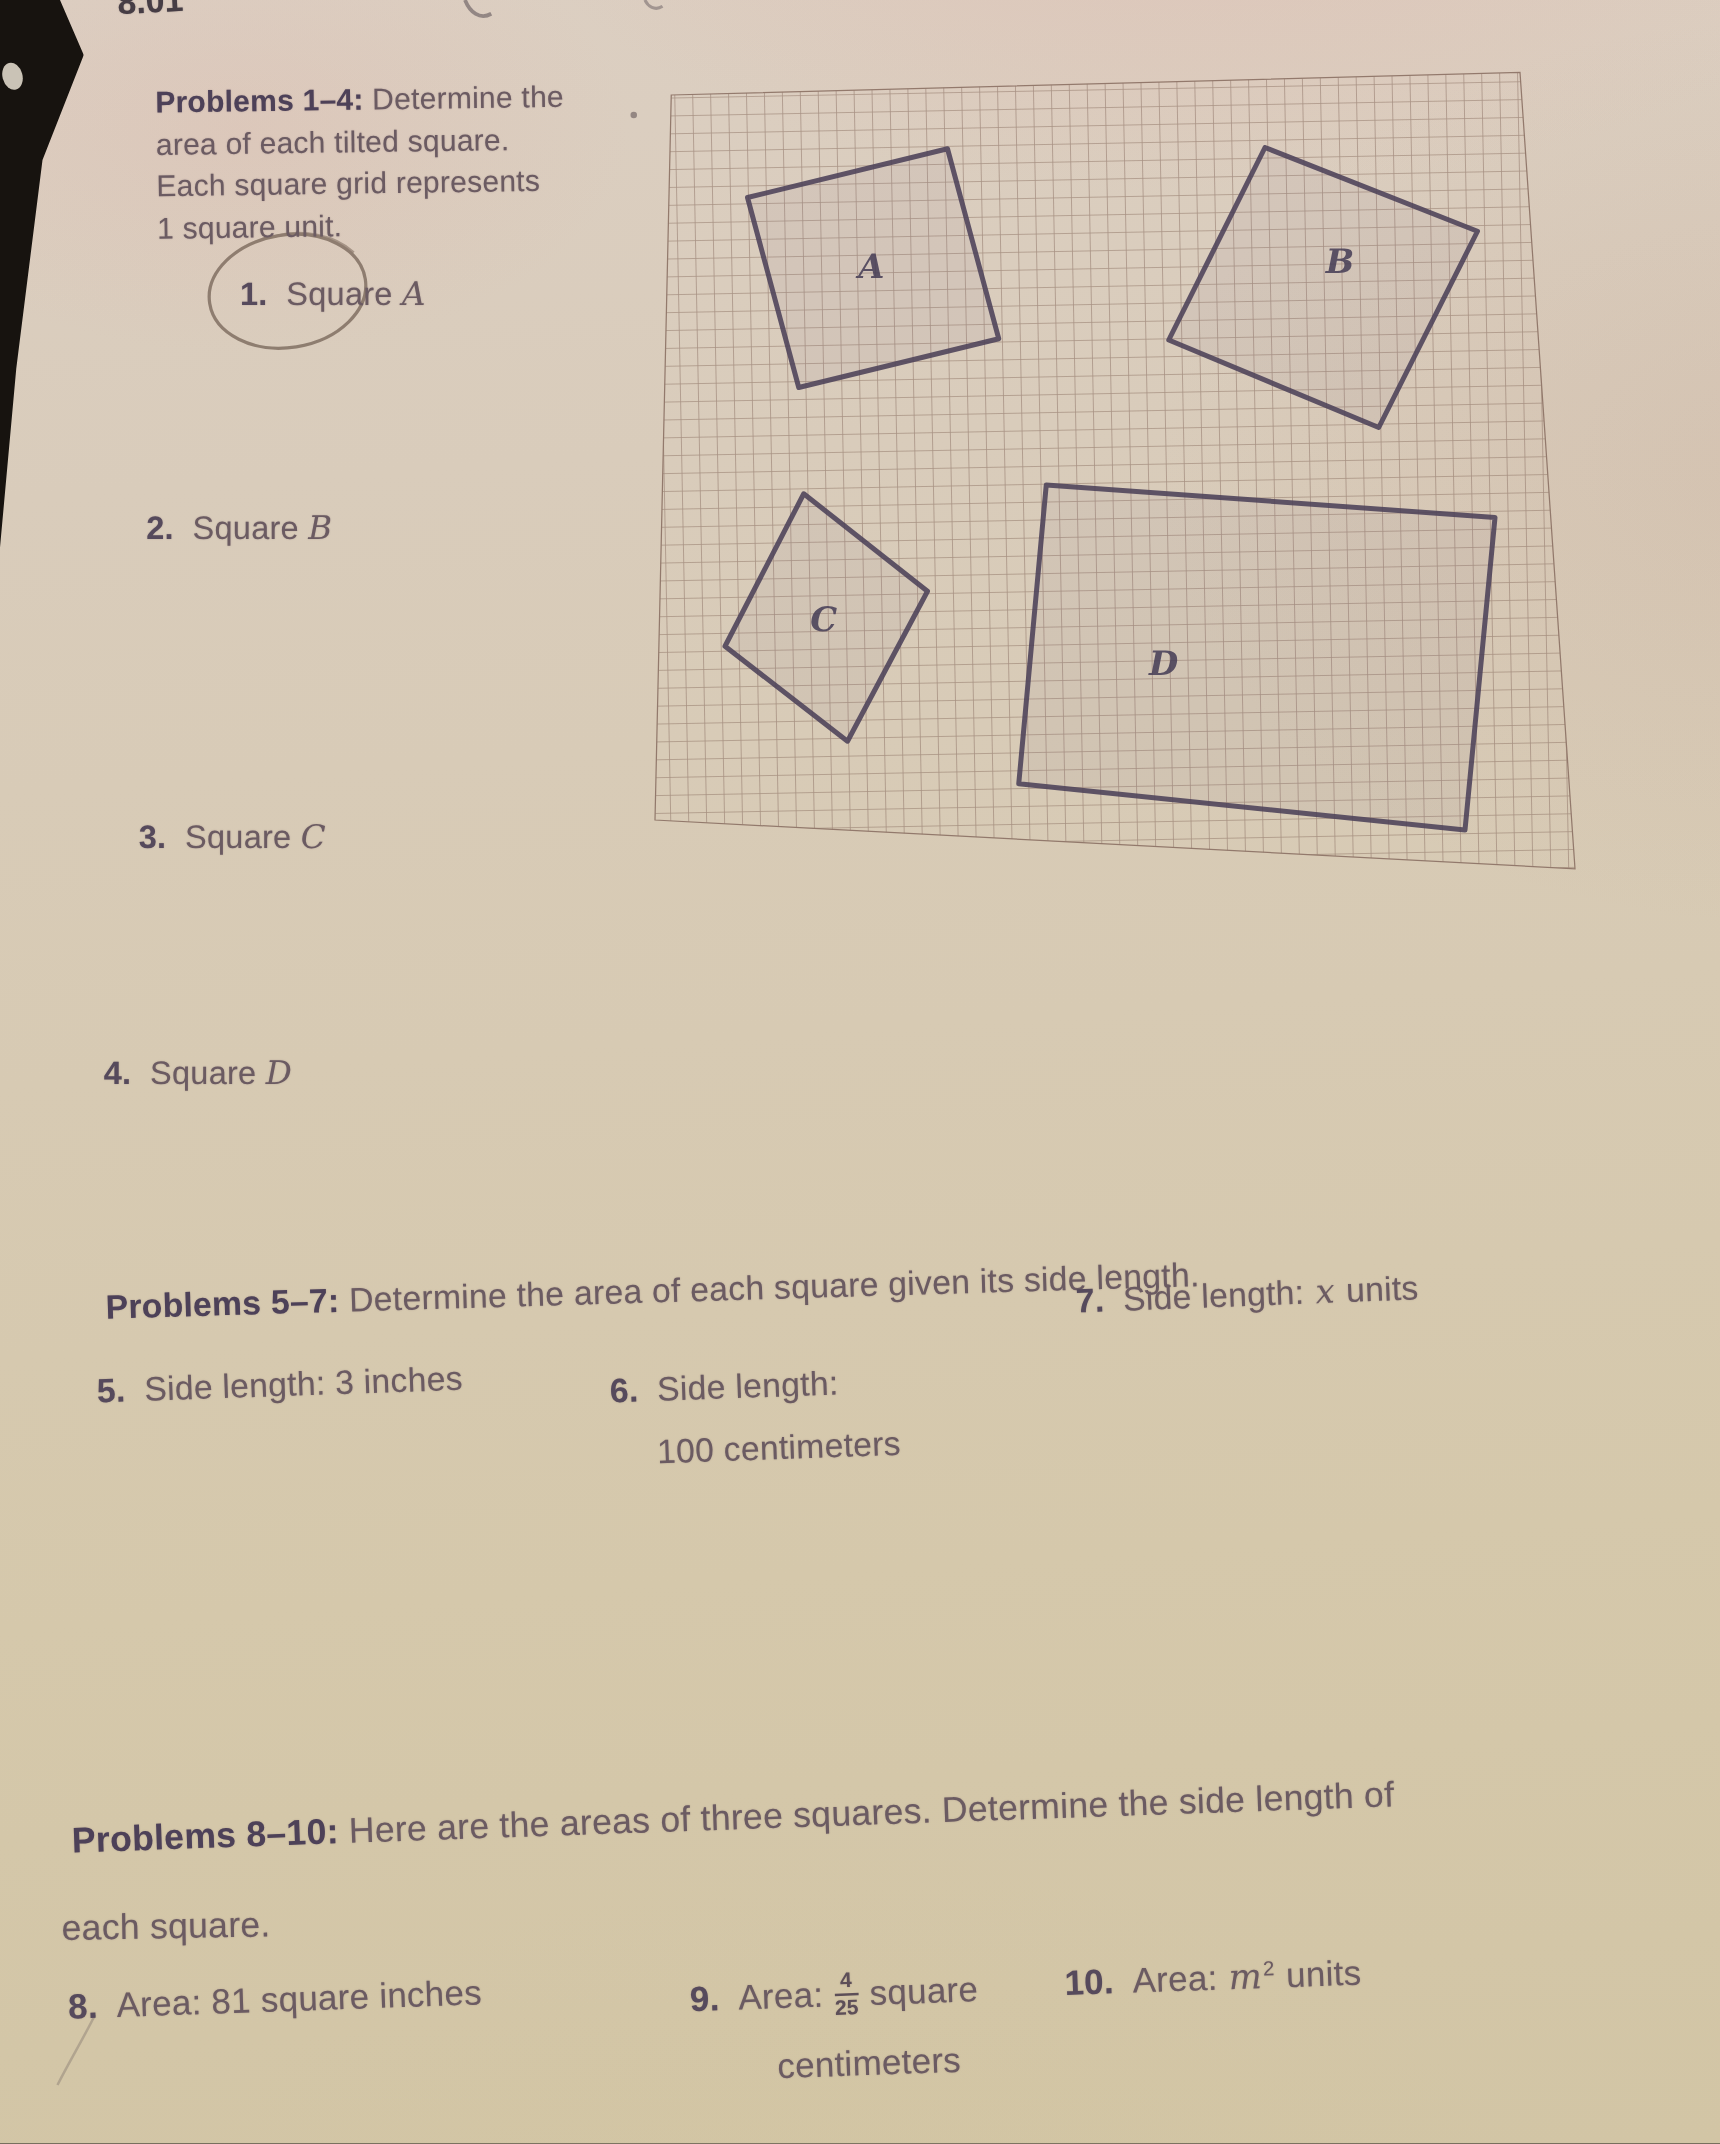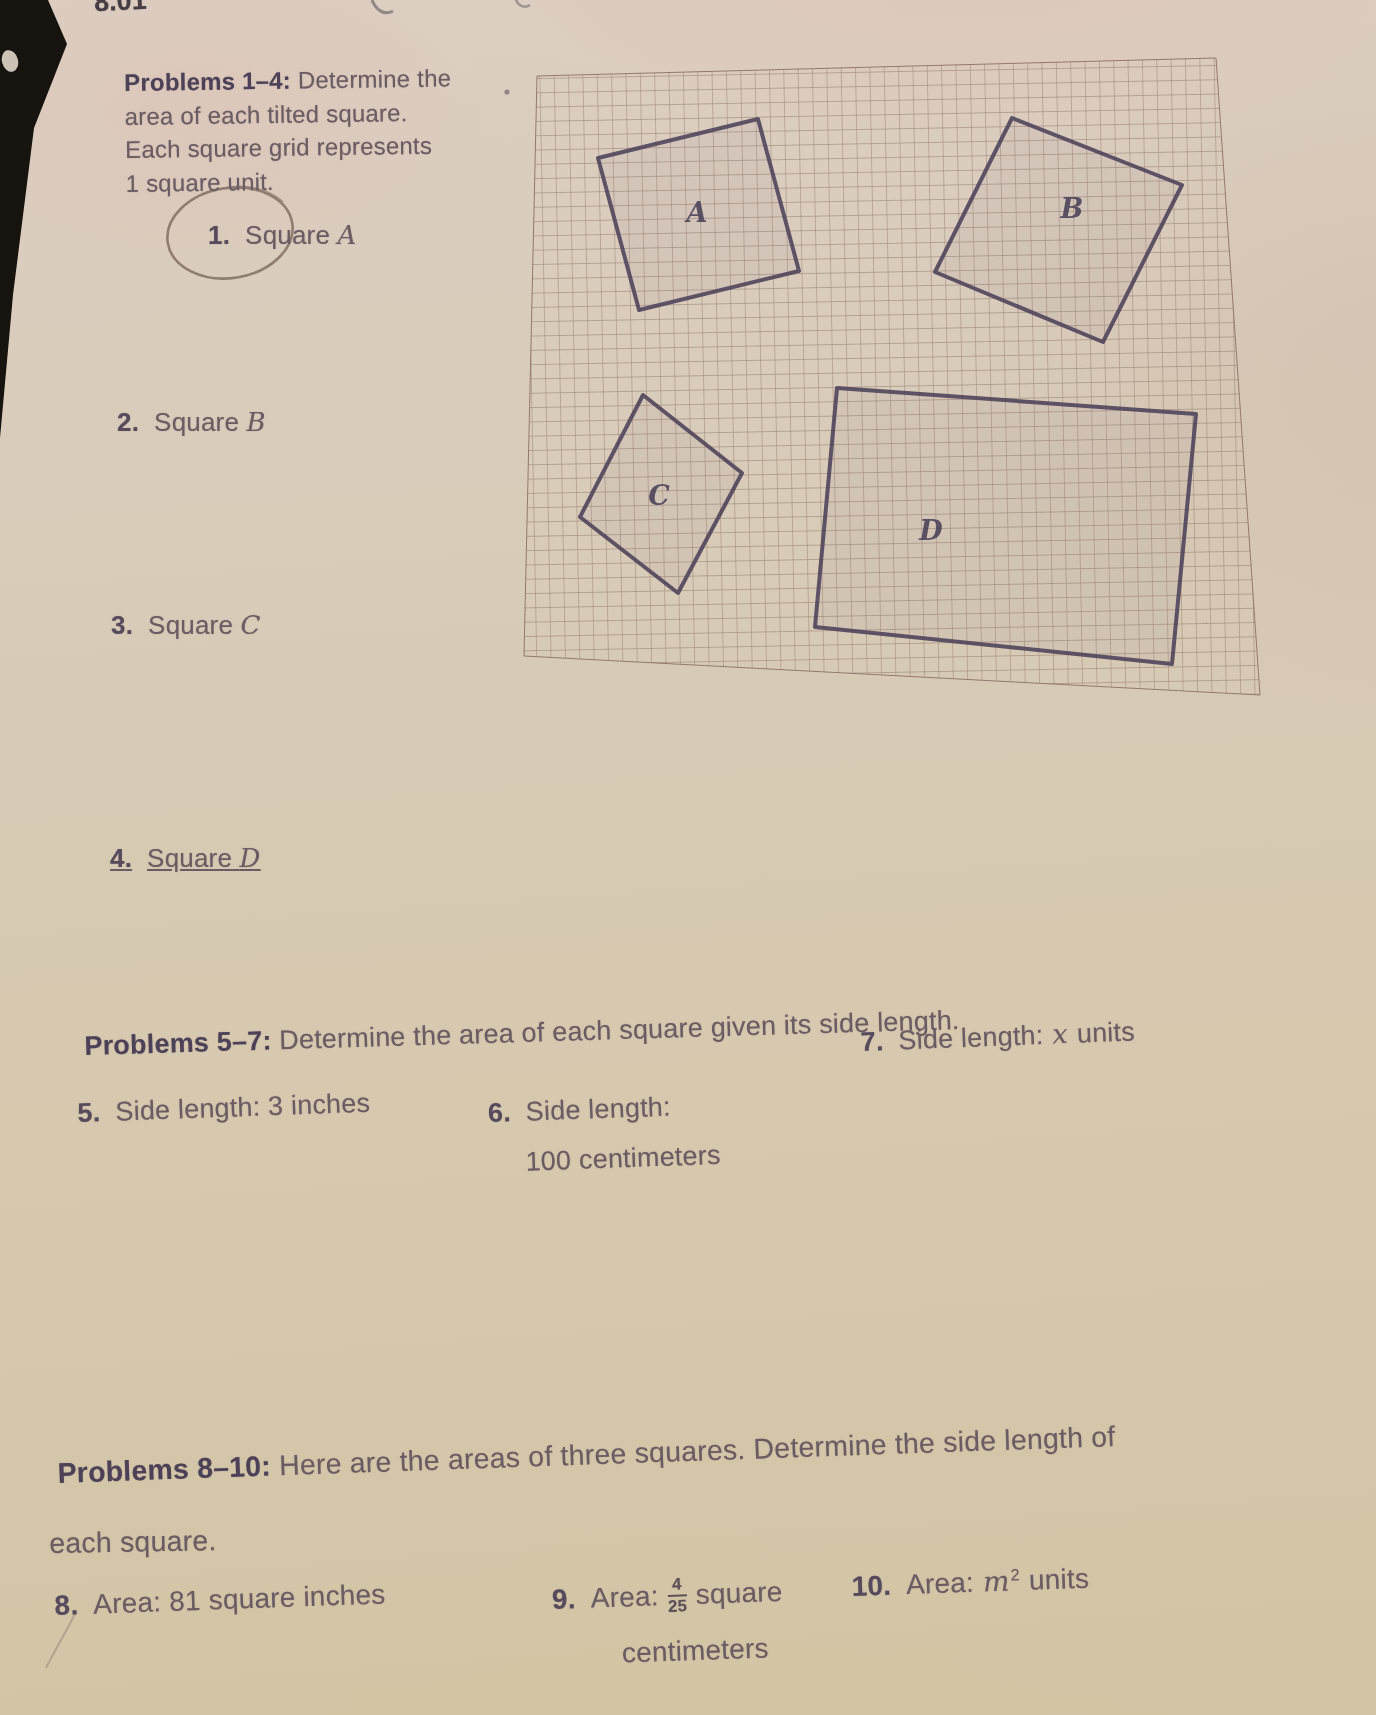--- a/index.html
+++ b/index.html
@@ -80,30 +80,30 @@
     </g>
   </svg>
 
   <div class="txt p14">
     <div><span class="bold-head">Problems 1–4:</span> <span>Determine the</span></div>
     <div>area of each tilted square.</div>
     <div>Each square grid represents</div>
     <div>1 square unit.</div>
   </div>
 
-  <div class="txt item" style="left:208px;top:220px;">
+  <div class="txt item" style="left:192px;top:220px;">
     <span class="num">1.</span><span>Square</span>&nbsp;<span class="ltr">A</span>
   </div>
   <div class="txt item" style="left:117px;top:407px;">
     <span class="num">2.</span><span>Square</span>&nbsp;<span class="ltr">B</span>
   </div>
-  <div class="txt item" style="left:111px;top:610px;">
+  <div class="txt item" style="left:111px;top:654px;">
     <span class="num">3.</span><span>Square</span>&nbsp;<span class="ltr">C</span>
   </div>
-  <div class="txt item" style="left:110px;top:843px;text-decoration:underline;">
+  <div class="txt item" style="left:83px;top:843px;">
     <span class="num">4.</span><span>Square</span>&nbsp;<span class="ltr">D</span>
   </div>
 
   <div class="txt h57">
     <span class="bold-head">Problems 5–7:</span> <span>Determine the area of each square given its side length.</span>
   </div>
 
   <div class="txt" style="left:77px;top:1098px;font-size:27px;transform:rotate(-2deg);transform-origin:0 0;">
     <span class="num">5.</span><span>Side length: 3 inches</span>
   </div>

